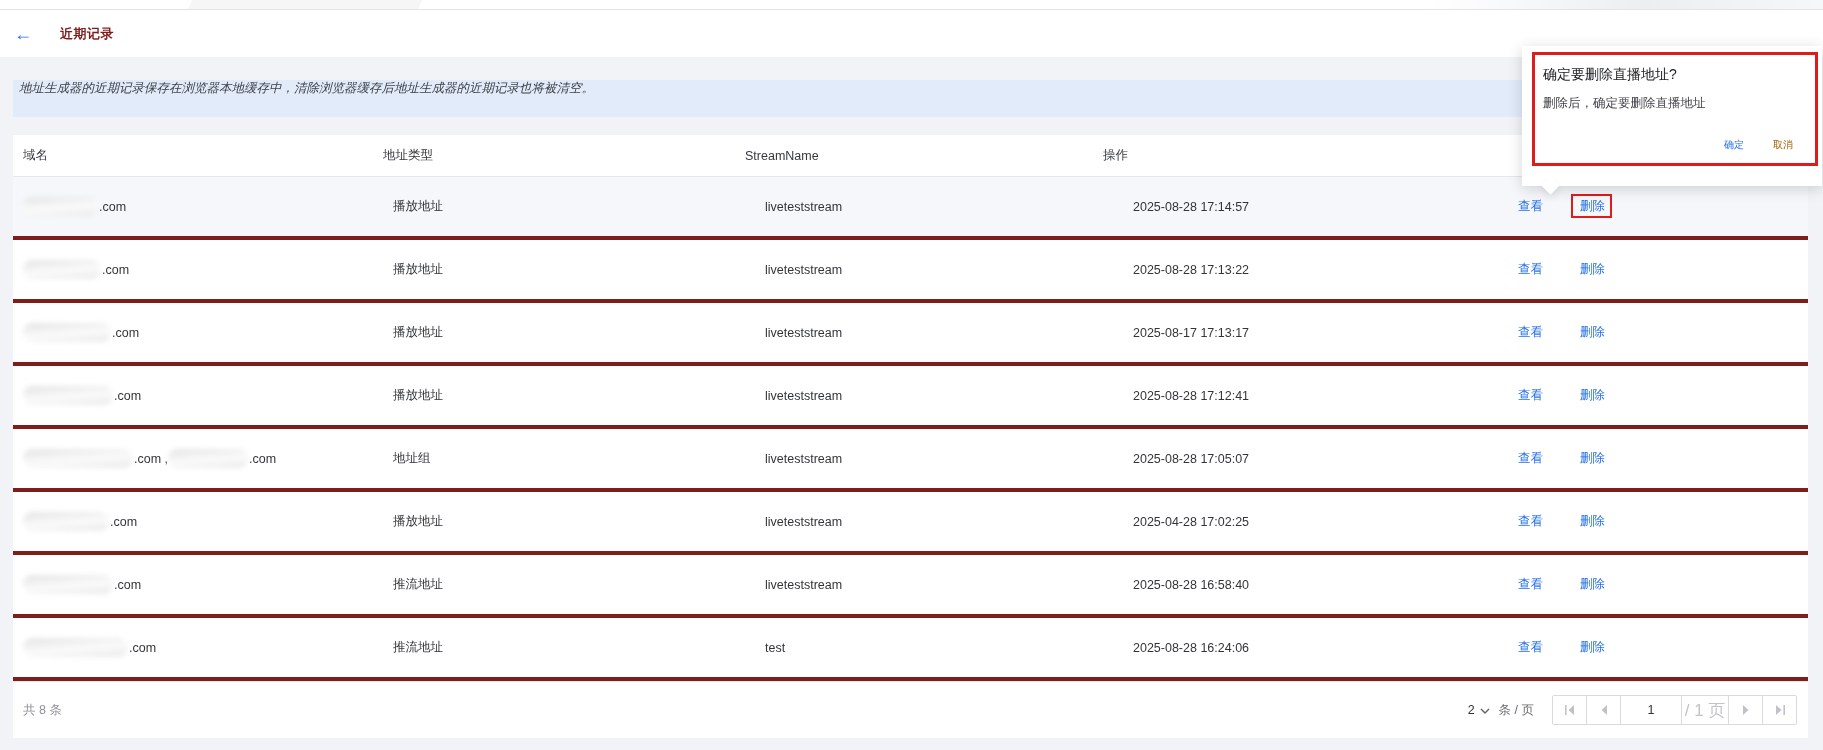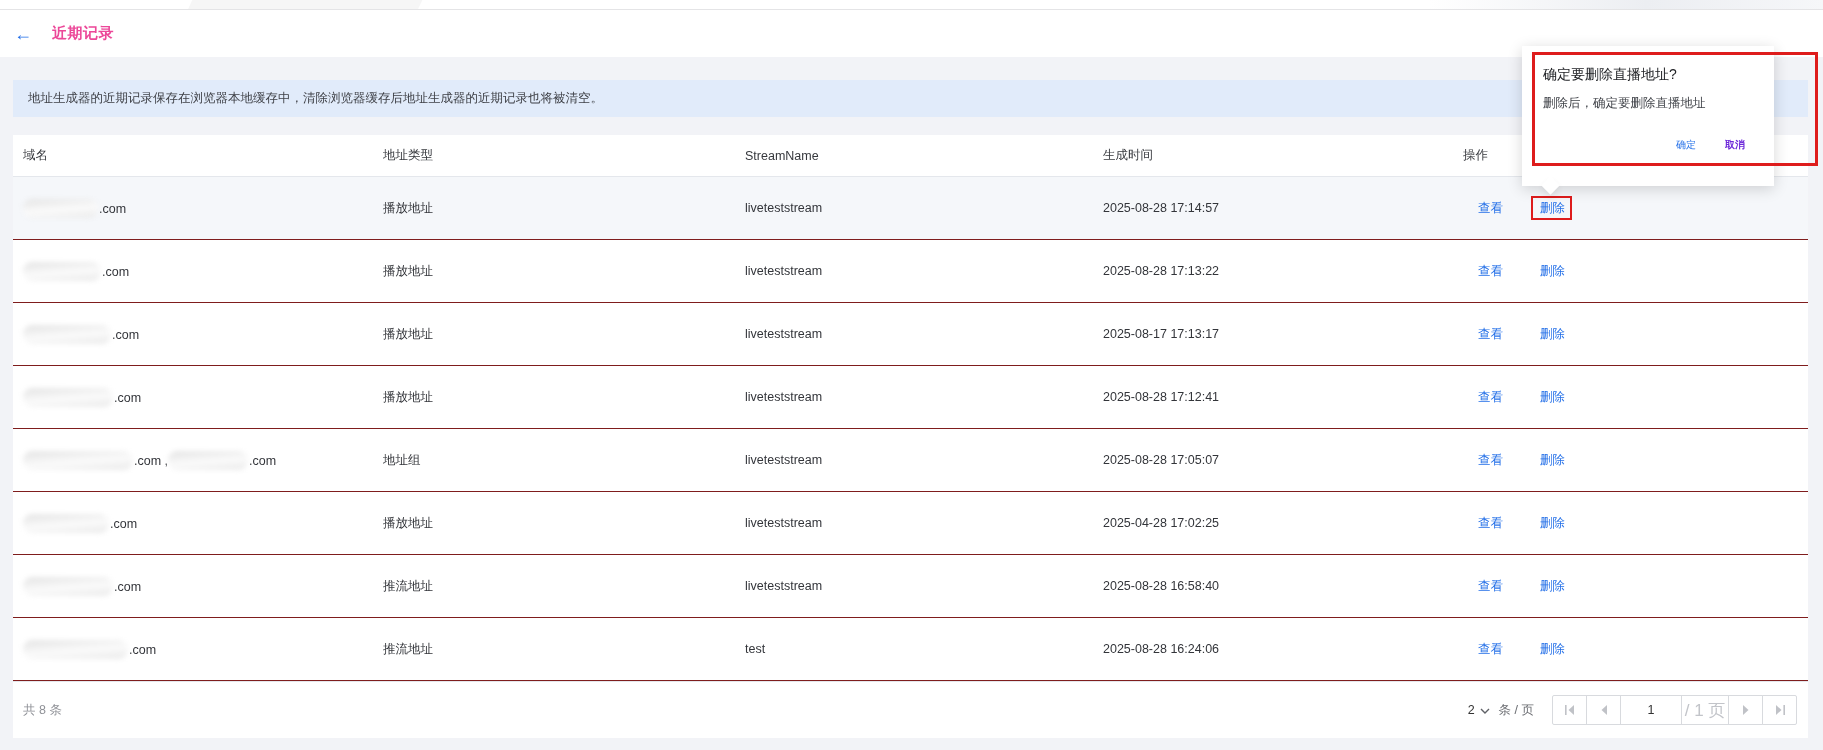--- a/index.html
+++ b/index.html
@@ -8,33 +8,33 @@
   .screen { position:absolute; left:0; top:0; width:1823px; height:750px; overflow:hidden; }
 
   
   .top-strip { position:absolute; left:0; top:0; width:1823px; height:10px; background:#fff; border-bottom:1px solid #e4e4e6; overflow:hidden; z-index:3; }
   .strip-smudge { position:absolute; top:-4px; height:18px; background:#efefef; transform:skewX(-25deg); }
   .strip-grad { position:absolute; top:0; height:10px; background:linear-gradient(90deg, rgba(236,237,240,0) 0%, #eceef2 55%, #f6f7f9 100%); }
 
   
   .page-header { position:absolute; left:0; top:10px; width:1823px; height:47px; background:#fff; display:flex; align-items:center; padding-left:14px; z-index:2; }
   .back-btn { color:var(--link); font-size:18px; line-height:1; cursor:pointer; width:22px; }
-  .page-title { margin-left:16px; font-size:15px; font-weight:bold; color:#ec4899; letter-spacing:.5px; }
+  .page-title { margin-left:24px; font-size:13px; font-weight:bold; color:#7f1d1d; letter-spacing:.5px; }
 
   .content-bg { position:absolute; left:0; top:57px; width:1823px; height:693px; background:#f2f3f7; z-index:1; }
 
   
-  .banner { position:absolute; left:13px; top:80px; width:1795px; height:37px; background:var(--banner-bg); z-index:2; display:flex; align-items:center; padding-left:15px; }
+  .banner { position:absolute; left:13px; top:80px; width:1795px; height:37px; background:var(--banner-bg); z-index:2; display:flex; align-items:flex-start; padding-left:6px;font-style:italic; }
   .banner-text { font-size:12.5px; color:#3d3f45; }
 
   
   .card { position:absolute; left:13px; top:135px; width:1795px; height:603px; background:#fff; z-index:2; }
   .thead { height:42px; display:flex; align-items:center; border-bottom:1px solid #e4e7ec; font-size:12.5px; color:#36383d; }
   .c1 { width:370px; padding-left:10px; } .c2 { width:362px; } .c3 { width:358px; } .c4 { width:360px; } .c5 { flex:1; }
-  .trow { height:63px; display:flex; align-items:center; border-bottom:1px solid #7f1d1d; font-size:12.5px; color:#33353a; }
+  .trow { height:63px; display:flex; align-items:center; border-bottom:4px solid #7f1d1d; font-size:12.5px; color:#33353a;gap:10px; }
   .trow.highlight { background:var(--row-highlight); }
   .blur-patch { display:inline-block; height:19px; border-radius:9px; background:linear-gradient(175deg,#e3e3e3 0%,#fbfbfb 55%,#e9e9e9 100%); filter:blur(2.5px); vertical-align:-5px; margin-right:1px; }
   .dom-text { color:#33353a; }
   .ops { display:flex; gap:37px; padding-left:15px; }
   .link { color:var(--link); cursor:pointer; position:relative; }
   .link.annotated::after { content:""; position:absolute; left:-9px; right:-7px; top:-4px; bottom:-3px; border:2px solid var(--annotation); }
 
   
   .pagination { position:absolute; left:0; bottom:0; width:100%; height:57px; border-top:1px solid #e4e7ec; display:flex; align-items:center; padding:0 11px 0 10px; }
   .total { font-size:12.5px; color:#8f9197; }
@@ -44,27 +44,27 @@
   .per-page { margin-left:9px; color:#6b6d72; }
   .pager { display:flex; height:30px; }
   .pg-box { border:1px solid #d8dade; margin-left:-1px; background:#fff; display:flex; align-items:center; justify-content:center; font-size:17px; }
   .pg-btn { width:35px; cursor:default; }
   .pg-box:first-child { border-radius:2px 0 0 2px; margin-left:0; }
   .pg-box:last-child { border-radius:0 2px 2px 0; }
   .pg-input { width:62px; border:1px solid #d8dade; margin-left:-1px; text-align:center; font-size:12.5px; color:#333; outline:none; background:#fff; }
   .pg-label { width:48px; color:#c2c4c9; }
 
   
-  .popover { position:absolute; left:1522px; top:46px; width:252px; height:140px; background:#fff; box-shadow:0 3px 14px rgba(0,0,0,.16); z-index:5; }
+  .popover { position:absolute; left:1522px; top:46px; width:300px; height:140px; background:#fff; box-shadow:0 3px 14px rgba(0,0,0,.16); z-index:5; }
   .pop-arrow { position:absolute; left:22px; bottom:-6px; width:13px; height:13px; background:#fff; transform:rotate(45deg); box-shadow:3px 3px 7px rgba(0,0,0,.07); }
   .pop-title { position:absolute; left:21px; top:20px; font-size:14px; color:#202226; }
   .pop-body { position:absolute; left:21px; top:49px; font-size:12.5px; color:#404349; }
   .pop-actions { position:absolute; right:29px; top:92px; display:flex; gap:29px; font-size:10px; }
   .pop-confirm { color:var(--link); cursor:pointer; }
-  .pop-cancel { color:#6d28d9; cursor:pointer;font-weight:bold; }
+  .pop-cancel { color:#a16207; cursor:pointer; }
 
   
   .anno-dialog { position:absolute; left:1532px; top:52px; width:286px; height:114px; border:3px solid var(--annotation); z-index:6; pointer-events:none; }
 
   svg { display:block; }
 </style>
 </head>
 <body>
 
 <div class="screen">
@@ -83,21 +83,20 @@
 
   <div class="banner">
     <span class="banner-text">地址生成器的近期记录保存在浏览器本地缓存中，清除浏览器缓存后地址生成器的近期记录也将被清空。</span>
   </div>
 
   <div class="card">
     <div class="thead">
       <span class="c1">域名</span>
       <span class="c2">地址类型</span>
       <span class="c3">StreamName</span>
-      <span class="c4">生成时间</span>
       <span class="c5">操作</span>
     </div>
 
     <div id="tbody">
   <div class="trow highlight">
     <span class="c1"><span class="blur-patch" style="width: 75px;"></span><span class="dom-text">.com</span></span>
     <span class="c2">播放地址</span>
     <span class="c3">liveteststream</span>
     <span class="c4">2025-08-28 17:14:57</span>
     <span class="c5 ops">

